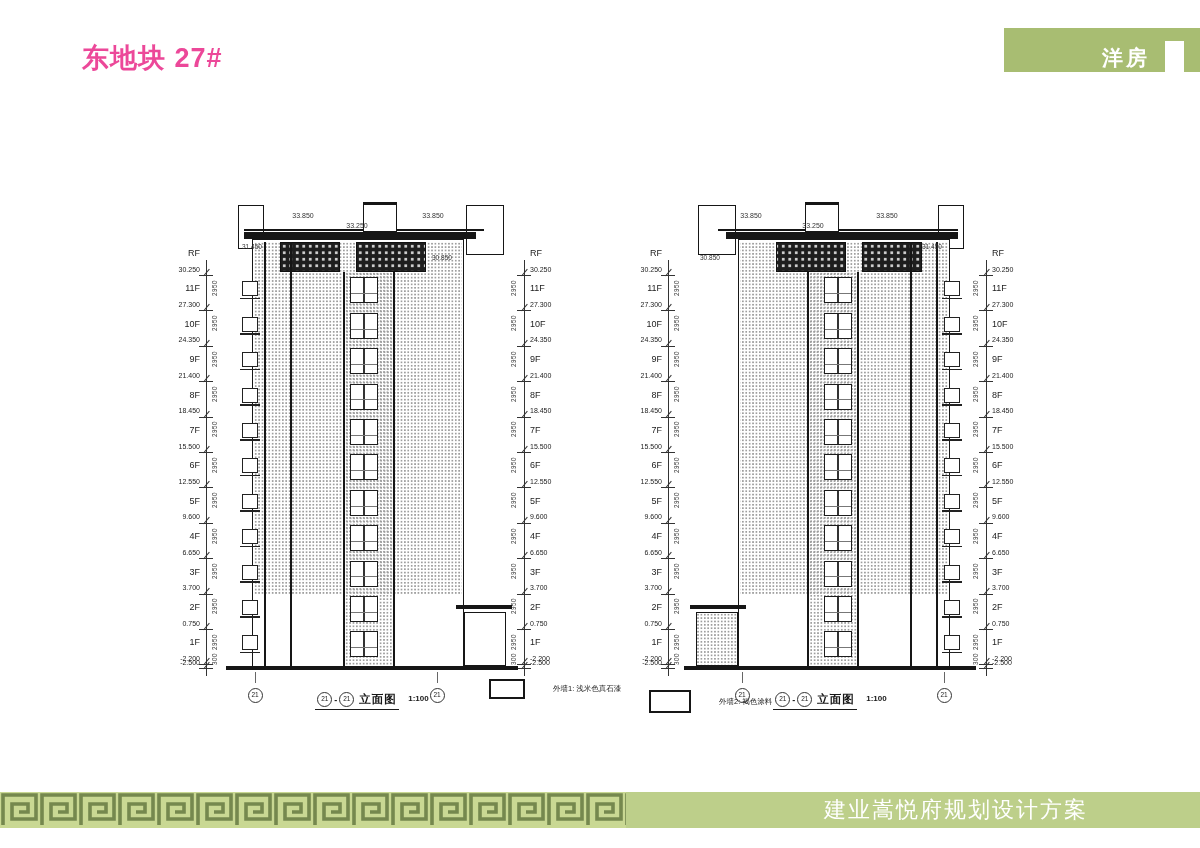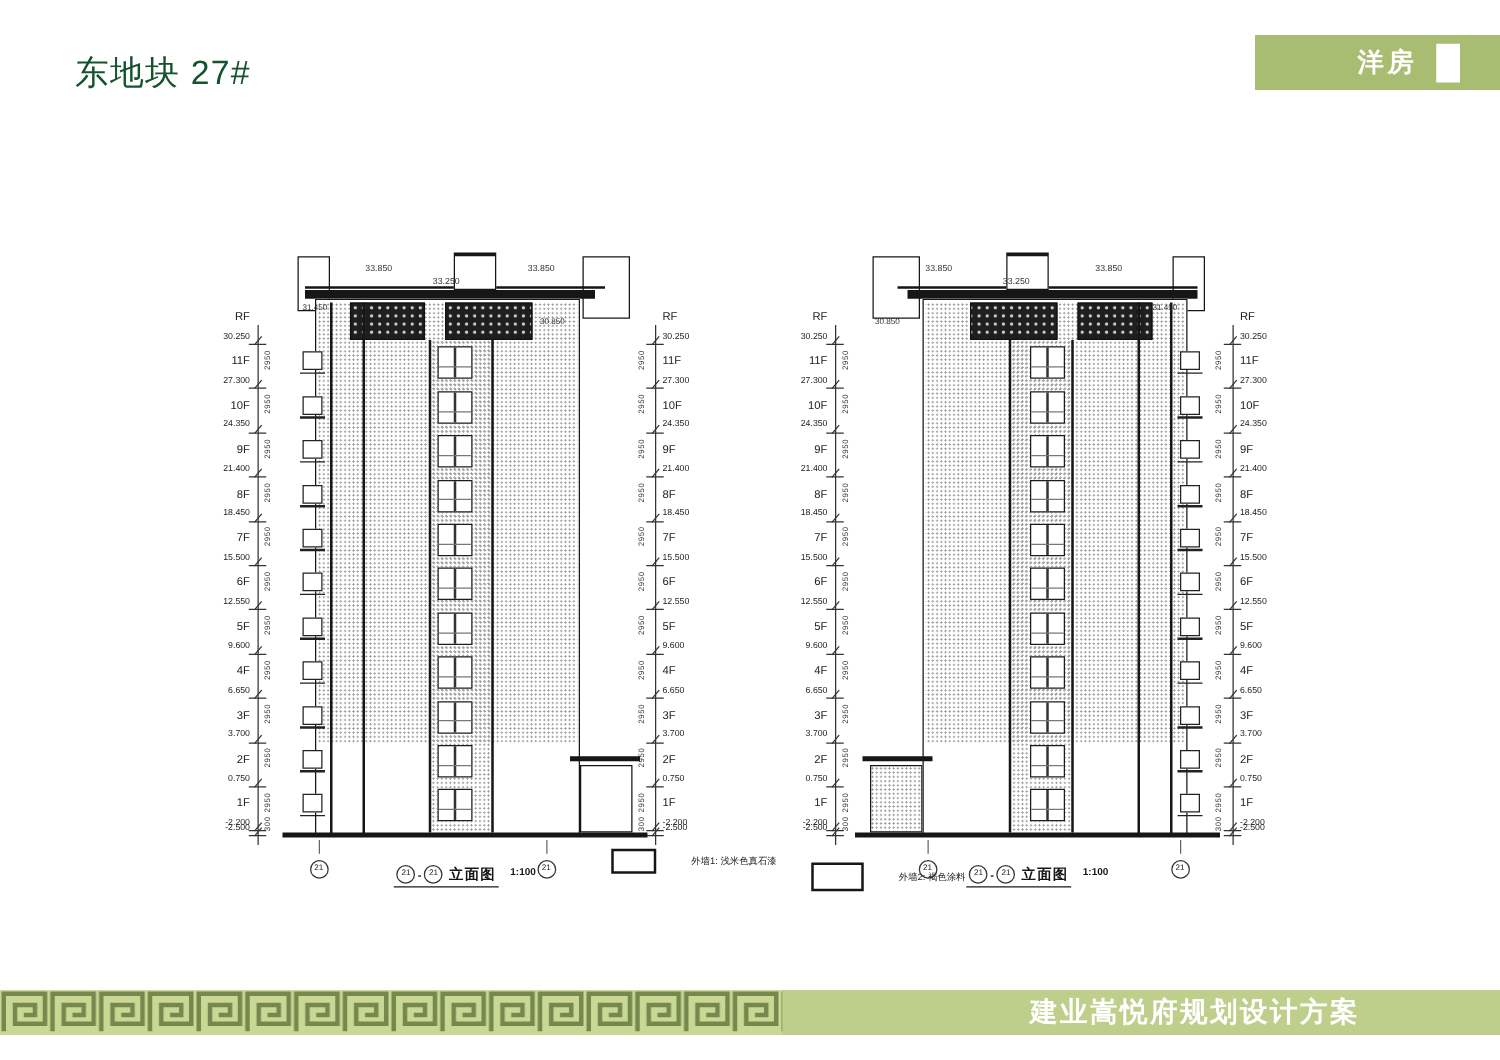--- a/index.html
+++ b/index.html
@@ -1,24 +1,24 @@
 <!DOCTYPE html>
 <html><head>
 <meta charset="utf-8">
 <style>
   html,body{margin:0;padding:0;background:#fff;}
   .canvas{position:relative;width:1200px;height:848px;background:#ffffff;overflow:hidden;
           font-family:"Liberation Sans",sans-serif;color:#161616;}
 
   
-  .page-title{position:absolute;left:60px;top:40px;font-size:27px;font-weight:400;
-              letter-spacing:1px;color:#14532d;margin:0;}
+  .page-title{position:absolute;left:82px;top:40px;font-size:27px;font-weight:700;
+              letter-spacing:1px;color:#ec4899;margin:0;}
   .badge{position:absolute;right:0;top:28px;width:196px;height:44px;
-         display:flex;align-items:center;justify-content:flex-end;box-sizing:border-box;
-         padding-right:32px;gap:15px;}
+         display:flex;align-items:flex-end;justify-content:flex-end;box-sizing:border-box;
+         padding-right:16px;gap:15px;}
   .badge-text{color:#fff;font-size:21px;font-weight:600;letter-spacing:3px;}
   .badge-block{width:19px;height:31px;background:#fff;display:inline-block;}
 
   
   .bld{position:absolute;width:268px;height:512px;}
   .bld .in{position:absolute;left:0;top:0;width:100%;height:100%;}
   .flip{transform:scaleX(-1);}
   .ol{position:absolute;border:1.8px solid #161616;background:#fff;box-sizing:border-box;}
   .fill{position:absolute;background:#161616;}
   .fillg{position:absolute;background:#333;}
@@ -62,21 +62,21 @@
   .axism .bub{margin-top:0;}
 
   
   .legend{position:absolute;display:flex;align-items:center;gap:8px;}
   .lg-box{display:inline-block;border:2px solid #161616;background:#fff;box-sizing:border-box;}
   .lg-text{font-size:7.5px;color:#222;margin-left:20px;}
 
   
   .footer-bar{position:absolute;left:0;top:792px;width:1200px;height:36px;}
   .footer-text{position:absolute;right:112px;top:792px;height:36px;line-height:36px;
-               color:#fff;font-size:22px;font-weight:700;letter-spacing:2px;}
+               color:#fff;font-size:22px;font-weight:400;letter-spacing:2px;}
   .meander{position:absolute;left:0;top:792px;}
 </style>
 </head>
 <body>
 
 <div class="canvas">
 
   <h1 class="page-title">东地块 27#</h1>
   <div class="badge" id="badge" style="background: rgb(168, 189, 114);">
     <span class="badge-text">洋房</span>

